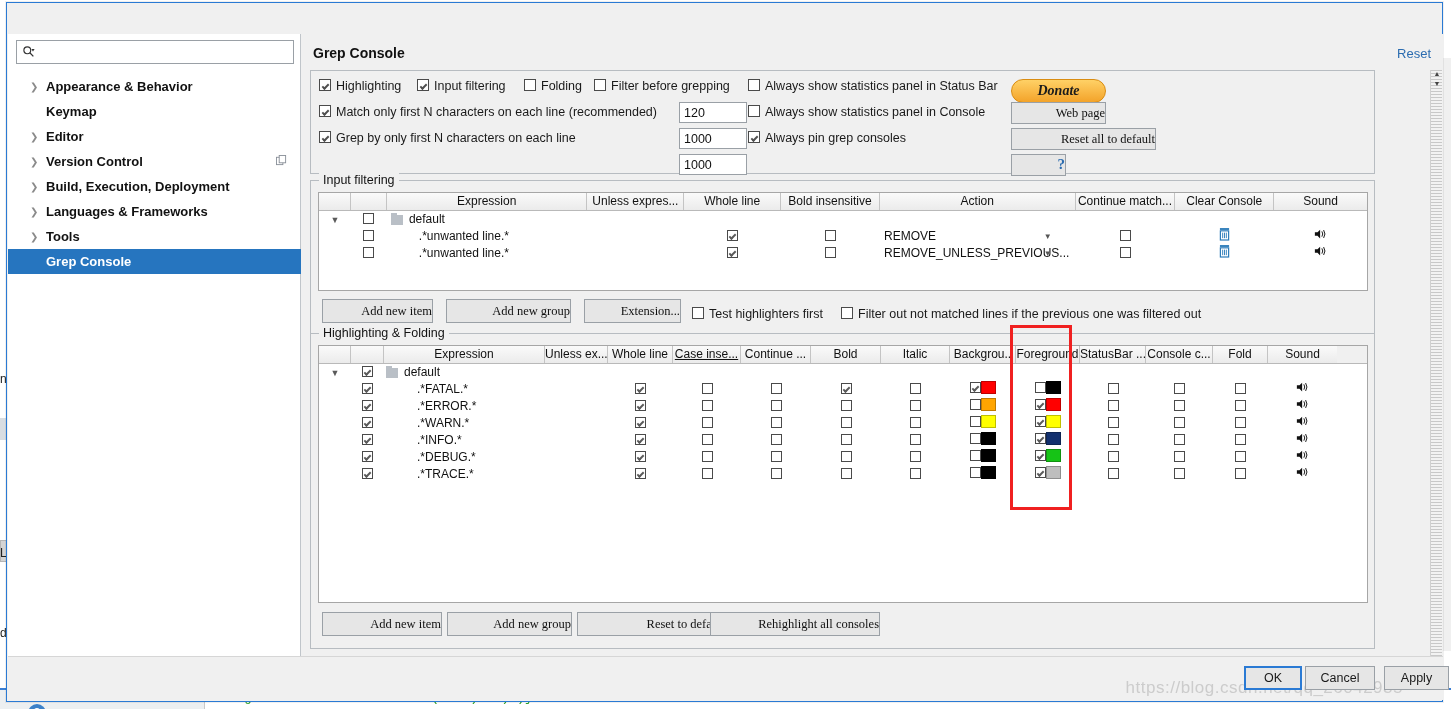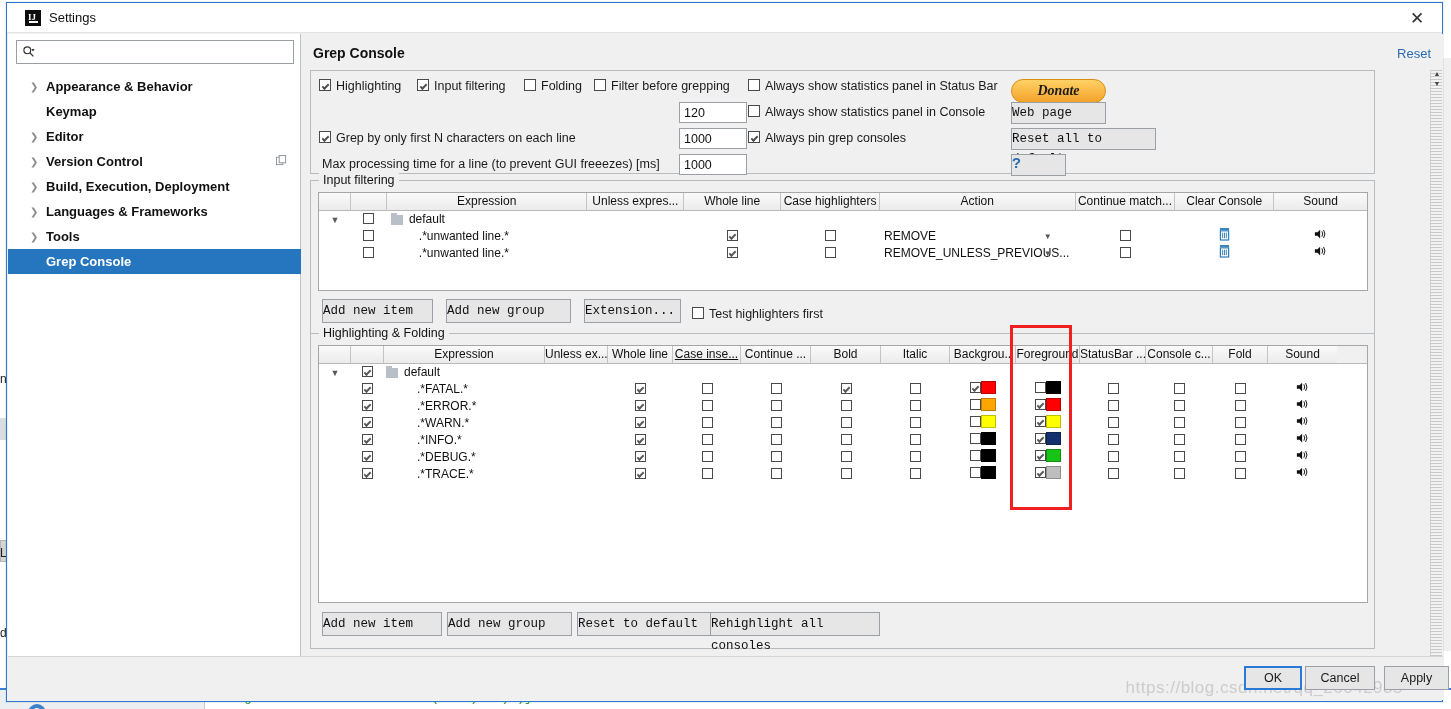--- a/index.html
+++ b/index.html
@@ -126,22 +126,22 @@
     content:""; position:absolute; left:2px; top:4px; width:5px; height:2px;
     border-left:2px solid #4f4f4f; border-bottom:2px solid #4f4f4f; transform:rotate(-45deg);
   }
   .chk .lbl { font-size:12.5px; margin-left:5px; vertical-align:middle; }
   .numfield {
     position:absolute; width:68px; height:21px; border:1px solid #9aa0a6; background:#fff;
     font-size:12.5px; padding:8px 4px; font-family:"Liberation Sans", sans-serif; color:#111;
   }
   .stdbtn {
     position:absolute; background:#e6e6e6; border:1px solid #9aa0a6;
-    font-size:12.5px; font-family:Liberation Mono, monospace; color:#111;
-    text-align:left; cursor:pointer;
+    font-size:12.5px; font-family:Liberation Serif, serif; color:#111;
+    text-align:right; cursor:pointer;
   }
   #donate-btn {
     position:absolute; left:700px; top:5px; width:95px; height:24px; border-radius:12px;
     background:linear-gradient(#ffd166,#f3a32a); border:1px solid #d98c12;
     font-style:italic; font-weight:bold; font-size:14px; color:#1b1b1b;
     text-align:center; line-height:22px; cursor:pointer;
     font-family:"Liberation Serif", serif;
   }
   #help-q { font-size:15px; color:#2b6cb0; font-weight:bold; }
 
@@ -249,28 +249,20 @@
   </div>
   <div class="bg-profiles">Profiles</div>
   <div class="bg-default-sel">default</div>
   <div id="bg-right-box2"></div>
   <div id="bg-right-btn">Re</div>
   <div id="bg-scrollmark" style="background:repeating-linear-gradient(to bottom,#bdbdbd 0 1px,#f4f4f4 1px 3px);"></div>
 </div>
 
 <div id="dialog">
 
-  <div id="titlebar">
-    <div id="ij-logo">
-      <span>IJ</span>
-        <div class="bar"></div>
-    </div>
-    <div id="title-text">Settings</div>
-    <div id="btn-close">✕</div>
-  </div>
 
   <div id="sidebar">
     <div id="search-wrap">
       <div id="search-box"></div>
       <svg id="search-icon" viewBox="0 0 16 16">
         <circle cx="6.5" cy="6.5" r="4.2" fill="none" stroke="#333" stroke-width="1.4"></circle>
         <line x1="9.6" y1="9.6" x2="14" y2="14" stroke="#333" stroke-width="1.6"></line>
         <polygon points="13,4 17,4 15,7" fill="#333" transform="translate(-1.5,1)"></polygon>
       </svg>
       <input id="search-input" placeholder="" style="">
@@ -340,58 +332,60 @@
         <span class="chk" style="position:absolute;left:283px;top:4px;">
           <span class="box"></span><span class="lbl">Filter before grepping</span>
         </span>
         <span class="chk" style="position:absolute;left:437px;top:4px;">
           <span class="box"></span><span class="lbl">Always show statistics panel in Status Bar</span>
         </span>
         <div id="donate-btn">Donate</div>
       </div>
 
       <div class="opt-row" style="top:29px;">
+        <span class="chk on" style="position:absolute;left:8px;top:4px;">
+          <span class="box"></span><span class="lbl">Match only first N characters on each line (recommended)</span>
+        </span>
         <input class="numfield" style="left: 368px; top: 2px;" value="120">
         <span class="chk" style="position:absolute;left:437px;top:4px;">
           <span class="box"></span><span class="lbl">Always show statistics panel in Console</span>
         </span>
         <div class="stdbtn" style="left:700px;top:2px;width:95px;height:22px;line-height:20px;">Web page</div>
       </div>
 
       <div class="opt-row" style="top:55px;">
         <span class="chk on" style="position:absolute;left:8px;top:4px;">
           <span class="box"></span><span class="lbl">Grep by only first N characters on each line</span>
         </span>
         <input class="numfield" style="left: 368px; top: 2px;" value="1000">
         <span class="chk on" style="position:absolute;left:437px;top:4px;">
           <span class="box"></span><span class="lbl">Always pin grep consoles</span>
         </span>
         <div class="stdbtn" style="left:700px;top:2px;width:145px;height:22px;line-height:20px;">Reset all to default</div>
       </div>
 
       <div class="opt-row" style="top:81px;">
-        <span style="position:absolute;left:11px;top:5px;font-size:12.5px;">Max processing time for a line (to prevent GUI freeezes) [ms]</span>
         <input class="numfield" style="left: 368px; top: 2px;" value="1000">
         <div class="stdbtn" style="left:700px;top:2px;width:55px;height:22px;line-height:19px;">
           <span id="help-q">?</span>
         </div>
       </div>
     </div>
 
     <div class="groupbox" style="left:8px;top:146px;width:1065px;height:176px;">
       <div class="group-legend">Input filtering</div>
 
       <div class="tbl" style="left:7px;top:11px;width:1050px;height:99px;">
         <div class="thead">
           <div class="th" style="width:32px;"></div>
           <div class="th" style="width:36px;"></div>
           <div class="th" style="width:201px;">Expression</div>
           <div class="th" style="width:97px;">Unless expres...</div>
           <div class="th" style="width:97px;">Whole line</div>
-          <div class="th" style="width:99px;">Case highlighters</div>
+          <div class="th" style="width:99px;">Bold insensitive</div>
           <div class="th" style="width:196px;">Action</div>
           <div class="th" style="width:100px;">Continue match...</div>
           <div class="th" style="width:99px;">Clear Console</div>
           <div class="th" style="width:93px;">Sound</div>
         </div>
 
         <div class="trow">
           <div class="td c" style="width:32px;">
             <span class="chev-down">▼</span>
           </div>
@@ -470,20 +464,23 @@
             </svg>
           </div>
         </div>
       </div>
 
       <div class="stdbtn" style="left:11px;top:118px;width:111px;height:24px;line-height:22px;">Add new item</div>
       <div class="stdbtn" style="left:135px;top:118px;width:125px;height:24px;line-height:22px;">Add new group</div>
       <div class="stdbtn" style="left:273px;top:118px;width:97px;height:24px;line-height:22px;">Extension...</div>
       <span class="chk" style="position:absolute;left:381px;top:125px;">
         <span class="box"></span><span class="lbl">Test highlighters first</span>
+      </span>
+      <span class="chk" style="position:absolute;left:530px;top:125px;">
+        <span class="box"></span><span class="lbl">Filter out not matched lines if the previous one was filtered out</span>
       </span>
     </div>
 
     <div id="splitter">
       <div class="arrows">▲▼</div>
       <div class="dots"></div>
     </div>
 
     <div class="groupbox" style="left:8px;top:299px;width:1065px;height:316px;">
       <div class="group-legend">Highlighting &amp; Folding</div>

